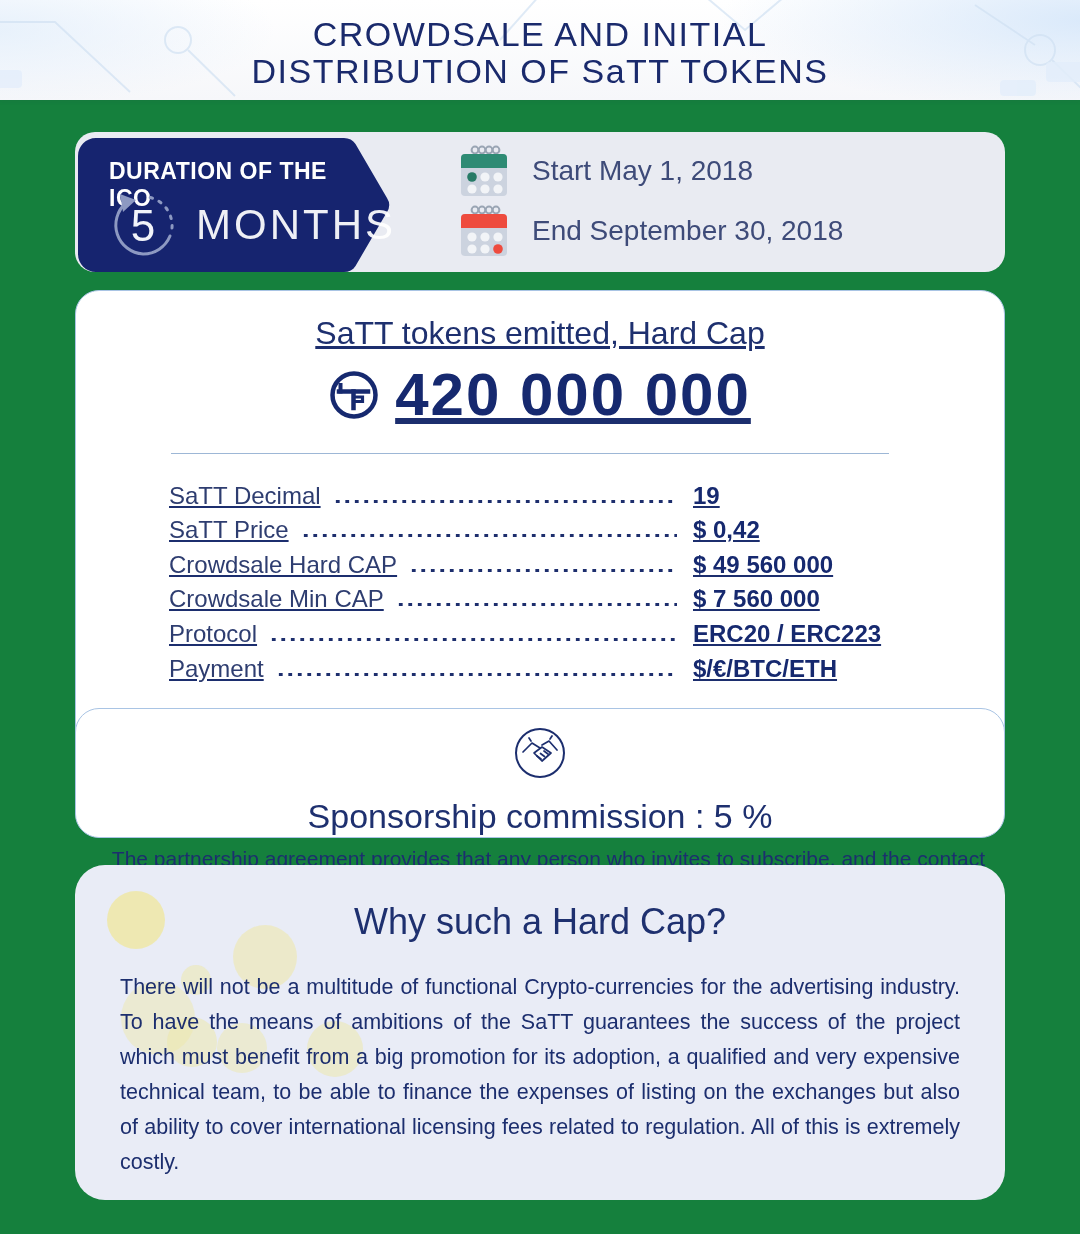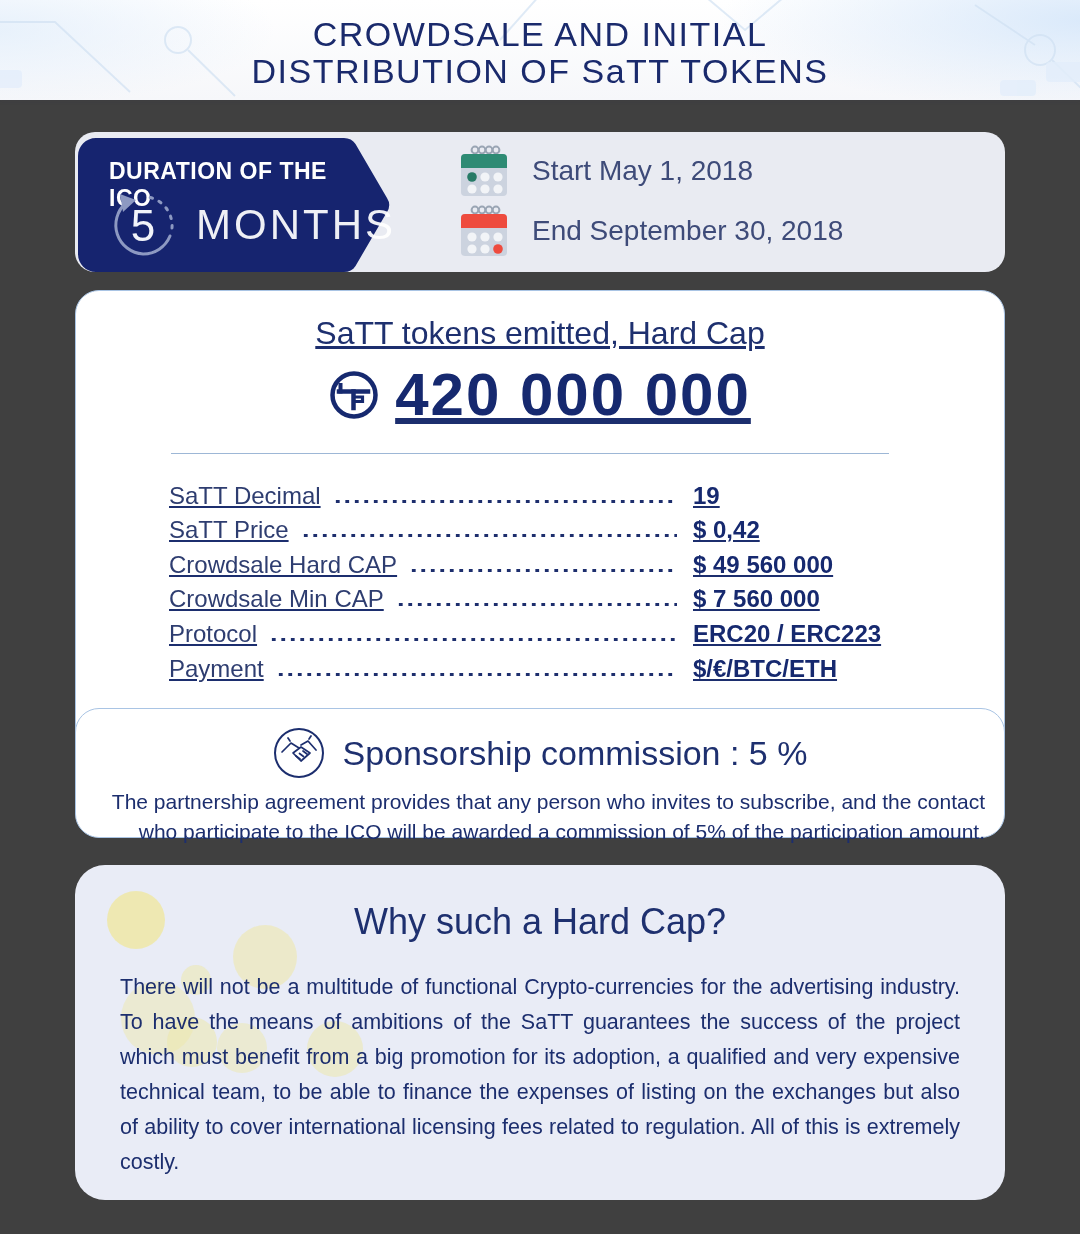--- a/index.html
+++ b/index.html
@@ -1,18 +1,18 @@
 <!DOCTYPE html>
 <html><head>
 <meta charset="utf-8">
 <style>
   * { margin:0; padding:0; box-sizing:border-box; }
   html,body { background:#fdfcfd; }
   body { font-family:"Liberation Sans", sans-serif; color:#1c2e6e; }
-  .page { position:relative; width:1080px; height:1234px; overflow:hidden; background:#404040; }
+  .page { position:relative; width:1080px; height:1234px; overflow:hidden; background:#15803d; }
 
   
   .banner {
     position:absolute; left:0; top:0; width:1080px; height:100px;
     background:
       radial-gradient(620px 150px at 101% 20%, rgba(214,231,250,.9) 0%, rgba(214,231,250,0) 60%),
       radial-gradient(520px 140px at -1% 30%, rgba(226,238,251,.8) 0%, rgba(226,238,251,0) 55%),
       linear-gradient(#ffffff, #f6f7fa);
     box-shadow:0 2px 4px rgba(30,40,90,.06);
   }
@@ -50,21 +50,21 @@
   .spec-list { margin:22px 115px 0 93px; }
   .spec-row { display:flex; align-items:flex-end; height:34.6px; }
   .spec-label { font-size:24px; color:#2e3d70; white-space:nowrap; padding-bottom:1px; }
   .spec-dots { flex:1; height:7px; margin:0 16px 6px 12px;
     background-image:radial-gradient(circle, #1d2e6d 1.8px, transparent 2.05px);
     background-size:9.5px 7px; background-repeat:repeat-x; background-position:left center; }
   .spec-value { width:196px; font-size:24px; font-weight:600; color:#16296f; white-space:nowrap; padding-bottom:1px; }
 
   
   .sponsor-card { top:708px; height:130px; }
-  .sp-title-row { display:flex; align-items:center; justify-content:center; gap:18px; margin-top:18px; }
+  .sp-title-row { display:flex; align-items:center; justify-content:center; gap:18px; margin-top:18px;flex-direction:column; }
   .sp-title { font-size:34px; color:#1e306f; }
   .sp-par { margin:8px auto 0; width:890px; text-align:right; font-size:21px;
     line-height:1.42; color:#1c2e6e; font-weight:500; }
 
   
   .why-card { position:absolute; left:75px; top:865px; width:930px; height:335px;
     background:#e9ecf6; border-radius:30px; overflow:hidden; }
   .blob { position:absolute; border-radius:50%; background:#eee8a6; }
   .why-title { position:relative; z-index:1; text-align:center; margin-top:36px;
     font-size:36px; color:#1e306f; }

